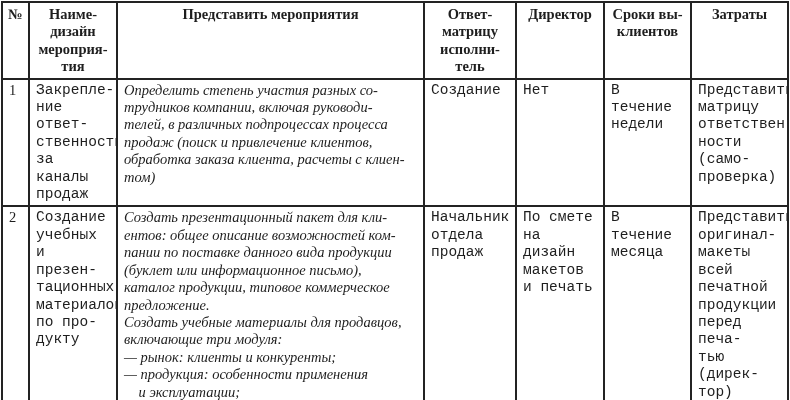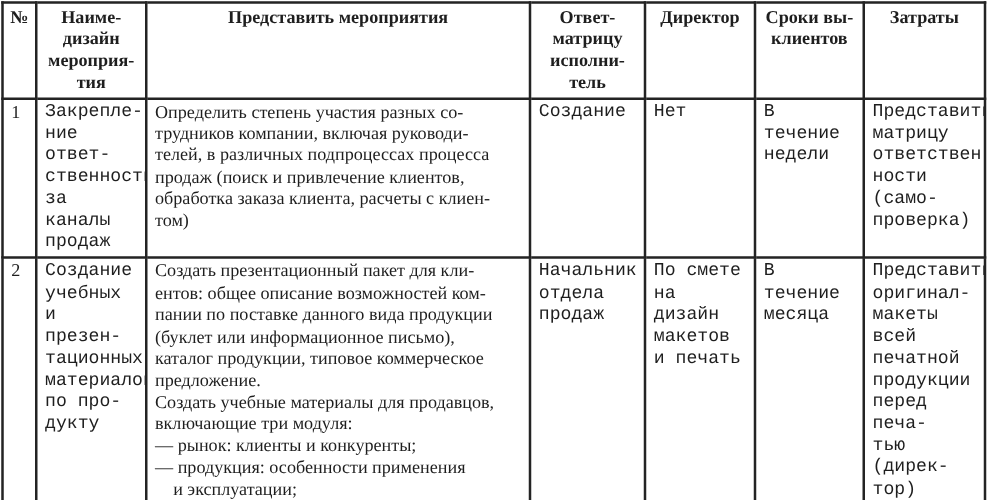--- a/index.html
+++ b/index.html
@@ -48,20 +48,21 @@
   tr.row-2 { height: 211px; }
   td.cell-num {
     text-align: left;
     padding-left: 8px;
   }
   td.multiline { white-space: pre-line; font-family: Liberation Mono, monospace; }
   td.content-cell {
     white-space: pre-wrap;
     padding-left: 7px;
     padding-right: 3px;
+    font-style: italic;
   }
   table.doc-table { border-bottom-width: 3px; }
 </style>
 </head>
 <body>
 
 <div class="page">
   <table class="doc-table">
     <colgroup>
       <col style="width:27px">

